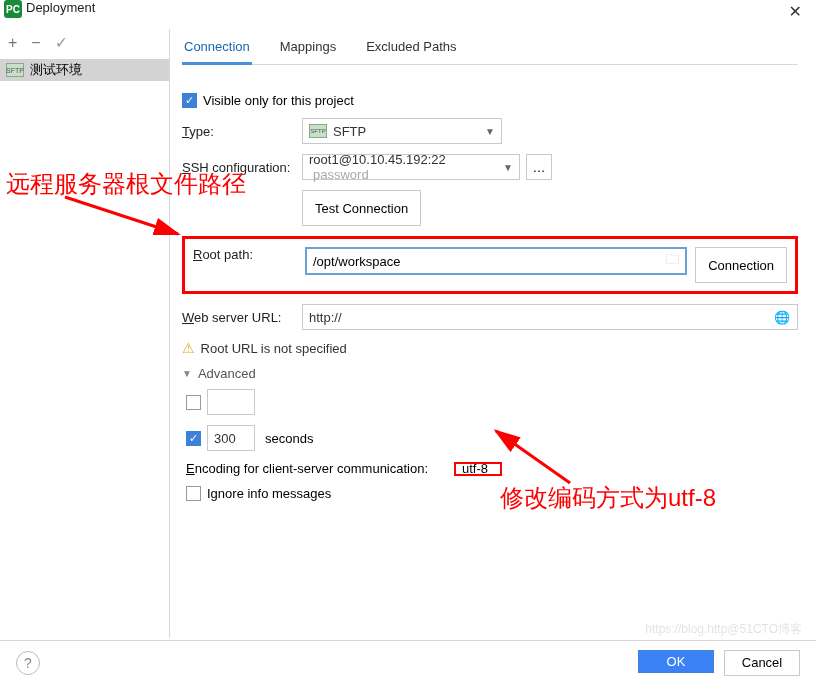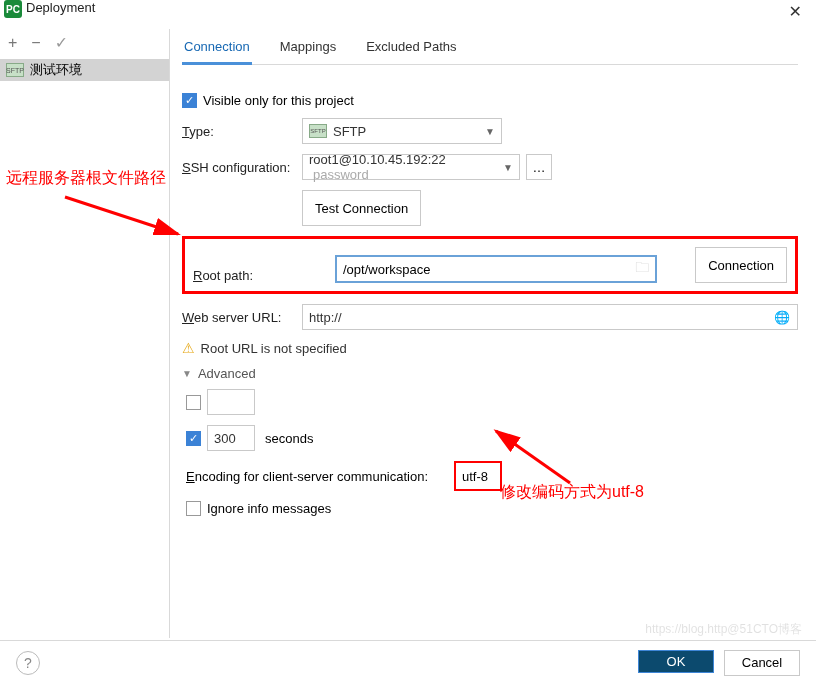--- a/index.html
+++ b/index.html
@@ -36,49 +36,49 @@
   .checkbox.checked { background: #3b82d6; border-color: #3b82d6; color: #fff; font-size: 11px; }
   select, input[type=text], .dropdown, .textinput { height: 26px; border: 1px solid #c9c9c9; background: #fff; padding: 2px 6px; color: #333; }
   .dropdown { display: flex; align-items: center; justify-content: space-between; width: 200px; cursor: pointer; }
   .dropdown .caret { color: #666; font-size: 10px; }
   .ssh-dropdown { width: 218px; }
   .ssh-dropdown .pwd { color: #aaa; margin-left: 4px; }
   .squarebtn { width: 26px; height: 26px; border: 1px solid #c9c9c9; background: #fff; display: flex; align-items: center; justify-content: center; margin-left: 6px; cursor: pointer; }
   .btn { height: 36px; border: 1px solid #c9c9c9; background: #fff; padding: 4px 12px; cursor: pointer; display: inline-flex; align-items: center; }
 
   
-  .red-box { border: 3px solid #f00; padding: 8px 8px; display: flex; align-items: flex-end; margin-bottom: 10px; gap: 30px; }
+  .red-box { border: 3px solid #f00; padding: 8px 8px; display: flex; align-items: flex-start; margin-bottom: 10px; }
   .rootpath-input { flex: 1; height: 28px; border: 2px solid #6aa2d8; padding: 2px 6px; display: flex; align-items: center; justify-content: space-between; }
   .rootpath-input .folder { color: #ccc; font-size: 14px; }
   .autodetect { margin-left: 8px; }
 
   .weburl-input { flex: 1; display: flex; align-items: center; justify-content: space-between; }
   .globe { color: #888; }
 
   .warn-row { display: flex; align-items: center; color: #333; margin-bottom: 10px; }
   .warn-icon { color: #e6a817; margin-right: 6px; font-size: 14px; }
 
   .adv-header { display: flex; align-items: center; color: #555; margin-bottom: 8px; cursor: pointer; }
   .adv-header .tri { color: #888; margin-right: 6px; font-size: 10px; }
 
   .indent { margin-left: 4px; }
   .small-input { width: 48px; text-align: left; padding: 2px 6px; }
-  .utf-input { width: 48px; border: 2px solid #f00; padding: 2px 6px; height: 30px; }
-
-  
-  .annotation { position: absolute; color: #f00; font-size: 16px; pointer-events: none; font-family: "Microsoft YaHei", sans-serif; }
+  .utf-input { width: 48px; border: 2px solid #f00; padding: 2px 6px; height: 14px; }
+
+  
+  .annotation { position: absolute; color: #f00; font-size: 24px; pointer-events: none; font-family: "Microsoft YaHei", sans-serif; }
   .ann1 { left: 6px; top: 168px; }
   .ann2 { left: 500px; top: 482px; }
   svg.arrow { position: absolute; pointer-events: none; }
 
   
   .footer { position: absolute; bottom: 0; left: 0; right: 0; height: 44px; border-top: 1px solid #d9d9d9; display: flex; align-items: center; padding: 0 16px; background: #fff; }
   .help-icon { width: 24px; height: 24px; border: 1px solid #bbb; border-radius: 50%; display: flex; align-items: center; justify-content: center; color: #888; font-size: 14px; cursor: pointer; }
   .footer-actions { margin-left: auto; display: flex; gap: 10px; }
-  .ok-btn { background: #0c4a6e; color: #fff; border: 1px solid #3e86d7; width: 76px; height: 23px; cursor: pointer; }
+  .ok-btn { background: #3b82f6; color: #fff; border: 1px solid #3e86d7; width: 76px; height: 23px; cursor: pointer; }
   .cancel-btn { background: #fff; border: 1px solid #c9c9c9; width: 76px; height: 26px; cursor: pointer; }
 
   .watermark { position: absolute; right: 14px; bottom: 46px; color: rgba(0,0,0,0.12); font-size: 12px; pointer-events: none; }
 </style>
 </head>
 <body>
 
 <div class="titlebar">
   <div class="title-icon">PC</div>
   <div class="title-text">Deployment</div>

